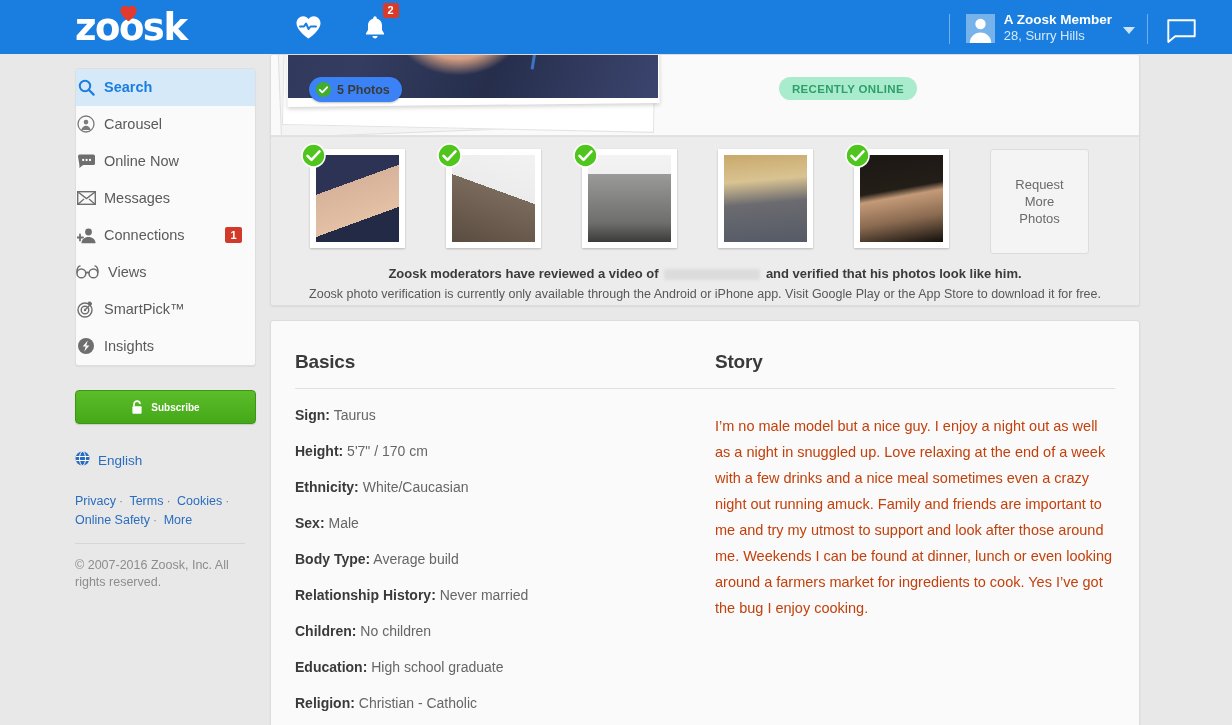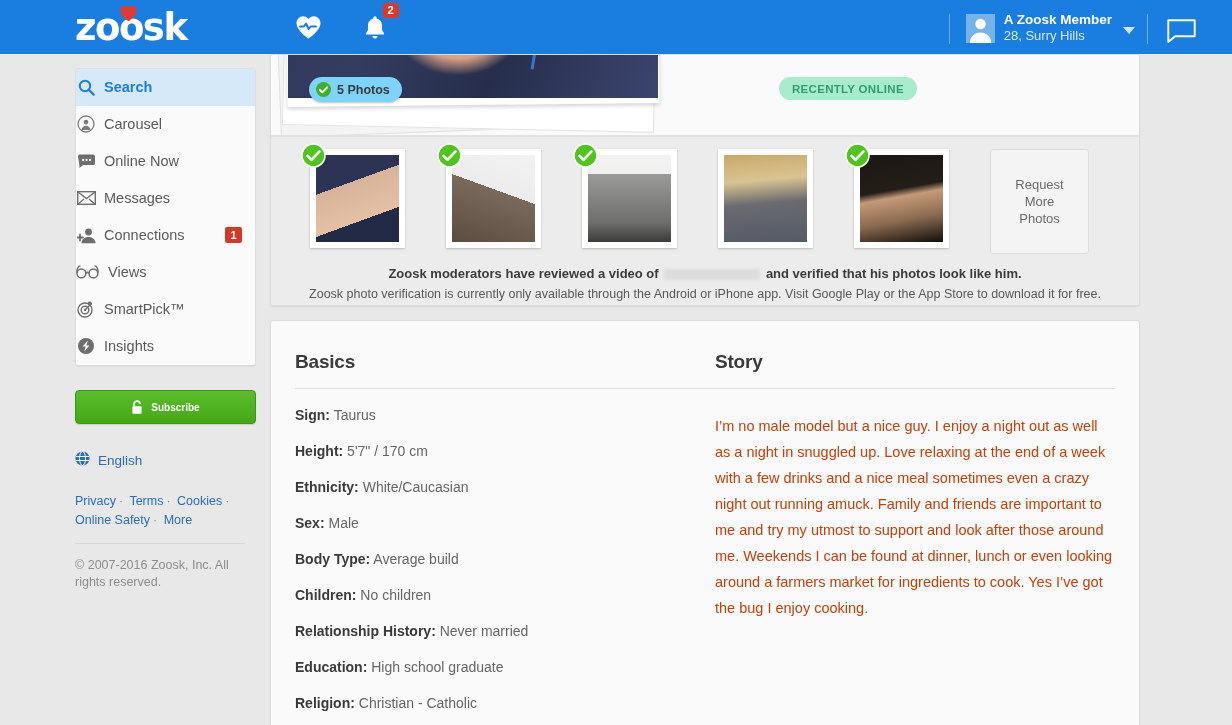--- a/index.html
+++ b/index.html
@@ -183,21 +183,21 @@
       radial-gradient(ellipse 120px 48px at 46% 28%, #cfc6bb 0%, #b3a79a 55%, rgba(179,167,154,0) 80%),
       linear-gradient(110deg, #2e3758 0%, #343d60 30%, #262e4c 60%, #3d4670 100%);
   }
   .hero-img::after {
     content:''; position: absolute; left: 68%; top: 30%;
     width: 3px; height: 120px; background: #3f7fd8;
     transform: rotate(9deg); opacity: .85;
   }
   .pill-photos {
     position: absolute; left: 38px; top: 22px;
-    background: #7dd3fc; border-radius: 13px;
+    background: #3b82f6; border-radius: 13px;
     height: 25px; padding: 0 12px 0 7px;
     display: flex; align-items: center;
     font-size: 12.5px; font-weight: bold; color: #3a3a3a;
     box-shadow: 0 1px 2px rgba(0,0,0,0.25);
     z-index: 6;
   }
   .pill-photos .check { margin-right: 6px; display: flex; }
   .pill-online {
     position: absolute; left: 508px; top: 22px;
     background: #a9eccd; border-radius: 13px;
@@ -578,22 +578,22 @@
 
       <div class="col-basics">
         <div class="sec-title">Basics</div>
         <div class="sec-rule"></div>
 
         <div class="fact"><b>Sign:</b> <span>Taurus</span></div>
         <div class="fact"><b>Height:</b> <span>5'7" / 170 cm</span></div>
         <div class="fact"><b>Ethnicity:</b> <span>White/Caucasian</span></div>
         <div class="fact"><b>Sex:</b> <span>Male</span></div>
         <div class="fact"><b>Body Type:</b> <span>Average build</span></div>
+        <div class="fact"><b>Relationship History:</b> <span>Never married</span></div>
         <div class="fact"><b>Children:</b> <span>No children</span></div>
-        <div class="fact"><b>Relationship History:</b> <span>Never married</span></div>
         <div class="fact"><b>Education:</b> <span>High school graduate</span></div>
         <div class="fact"><b>Religion:</b> <span>Christian - Catholic</span></div>
 
       </div>
 
       <div class="col-story">
         <div class="sec-title">Story</div>
         <div class="sec-rule"></div>
         <div class="story-text">I’m no male model but a nice guy. I enjoy a night out as well as a night in snuggled up. Love relaxing at the end of a week with a few drinks and a nice meal sometimes even a crazy night out running amuck. Family and friends are important to me and try my utmost to support and look after those around me. Weekends I can be found at dinner, lunch or even looking around a farmers market for ingredients to cook. Yes I’ve got the bug I enjoy cooking.</div>
       </div>

